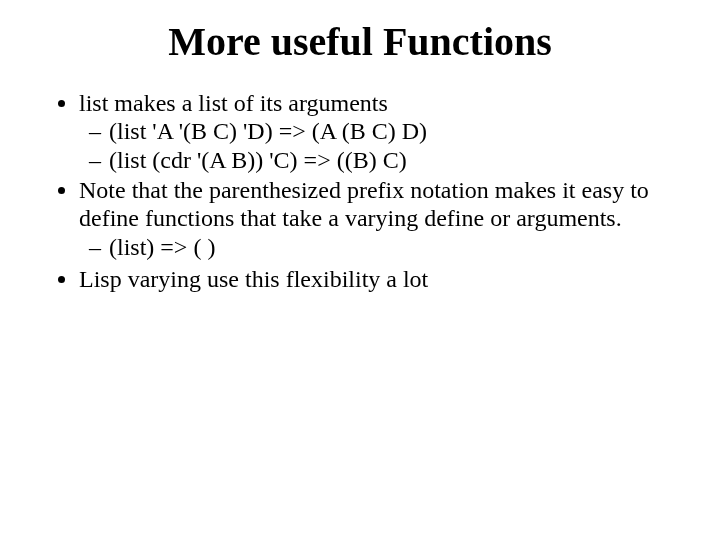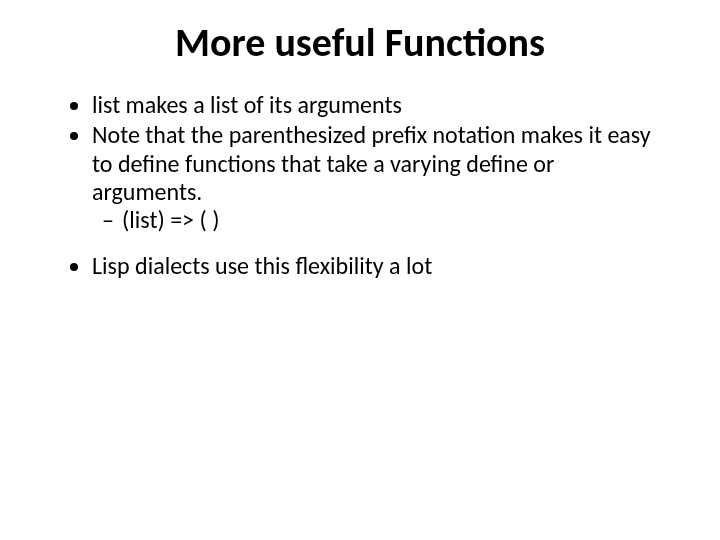--- a/index.html
+++ b/index.html
@@ -9,31 +9,32 @@
     height: 540px;
     background: #fff;
     font-family: Calibri, "Segoe UI", Arial, sans-serif;
     color: #000;
   }
   .slide {
     width: 720px;
     height: 540px;
     box-sizing: border-box;
     padding: 18px 40px 36px 40px;
+    font-family: Liberation Serif, serif;
   }
   .title {
     font-size: 40px;
     font-weight: 700;
     text-align: center;
     margin: 0 0 24px 0;
   }
   ul.level1 {
     list-style: disc;
     padding-left: 36px;
-    margin: 16px;
+    margin: 3px;
     font-size: 24px;
     line-height: 1.18;
   }
   ul.level2 {
     list-style: none;
     padding-left: 30px;
     margin: 0;
   }
   ul.level2 > li::before {
     content: "–";
@@ -59,25 +60,29 @@
 </style>
 </head>
 <body>
 
 <div class="slide">
   <h1 class="title">More useful Functions</h1>
 
   <ul class="level1">
     <li>
       <span>list makes a list of its arguments</span>
+      <ul class="level2">
+        <li><span>(list 'A '(B C) 'D) =&gt; (A (B C) D)</span></li>
+        <li><span>(list (cdr '(A B)) 'C) =&gt; ((B) C)</span></li>
+      </ul>
     </li>
     <li>
       <span>Note that the parenthesized prefix notation makes it easy to define functions that take a varying define or arguments.</span>
       <ul class="level2">
         <li><span>(list) =&gt; ( )</span></li>
       </ul>
     </li>
   </ul>
 
   <ul class="level1 last-bullet">
-    <li><span>Lisp dialects use this flexibility a lot</span></li>
+    <li><span>Lisp varying use this flexibility a lot</span></li>
   </ul>
 </div>
 
 </body></html>

